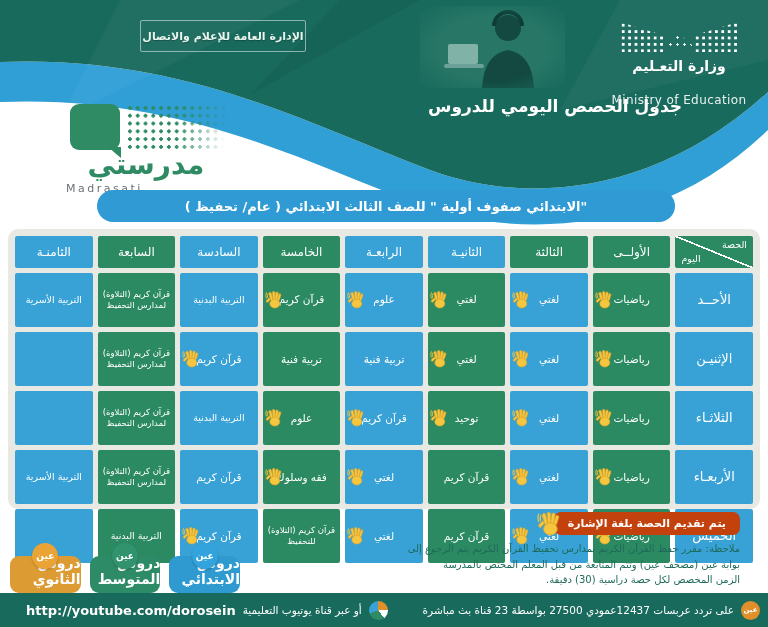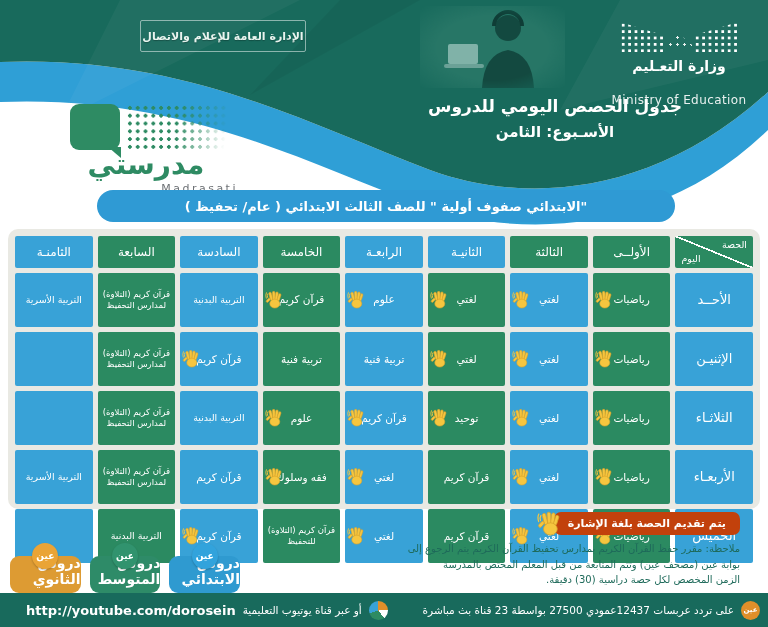--- a/index.html
+++ b/index.html
@@ -38,21 +38,21 @@
      border-radius:9px;}
   .mz-tail{position:absolute;left:42px;top:43px;width:0;height:0;
      border-left:13px solid transparent;border-top:11px solid #2e8b63;}
   .mz-dots{position:absolute;left:60px;top:0;width:102px;height:48px;
      background-image:radial-gradient(#2e8b63 1.7px,transparent 1.9px);
      background-size:7.8px 7.8px;
      -webkit-mask-image:linear-gradient(100deg,#000 50%,transparent 96%);
      mask-image:linear-gradient(100deg,#000 50%,transparent 96%);}
   .mz-ar{position:absolute;left:0;top:44px;width:160px;text-align:center;
      font-size:28px;font-weight:bold;color:#2e8b63;direction:rtl;}
-  .mz-en{position:absolute;left:12px;top:78px;width:160px;text-align:right;
+  .mz-en{position:absolute;left:0;top:78px;width:160px;text-align:left;
      font-size:11px;color:#6e7276;letter-spacing:2.5px;}
 
   
   .subtitle-pill{position:absolute;left:97px;top:190px;width:578px;height:32px;
      background:#2f9ad4;border-radius:16px;color:#fff;font-size:13px;font-weight:bold;
      display:flex;align-items:center;justify-content:center;}
 
   
   .table{position:absolute;left:8px;top:229px;width:752px;height:280px;
      background:#e9e9e3;border-radius:10px;padding:7px;box-sizing:border-box;
@@ -141,21 +141,20 @@
       <div class="wing wing-l"></div>
       <div class="wing wing-r"></div>
       <div class="wing-m"></div>
     </div>
     <div class="m-name">وزارة التعـليم</div>
     <div class="m-sub">Ministry of Education</div>
   </div>
 
   <div class="title-block">
     <div class="t1">جدول الحصص اليومي للدروس</div>
-    <div class="t2">الأسـبوع: الثامن</div>
   </div>
 
   <div class="madrasati">
     <div class="mz-bubble"></div>
     <div class="mz-tail"></div>
     <div class="mz-dots"></div>
     <div class="mz-ar">مدرستي</div>
     <div class="mz-en">Madrasati</div>
   </div>
 

